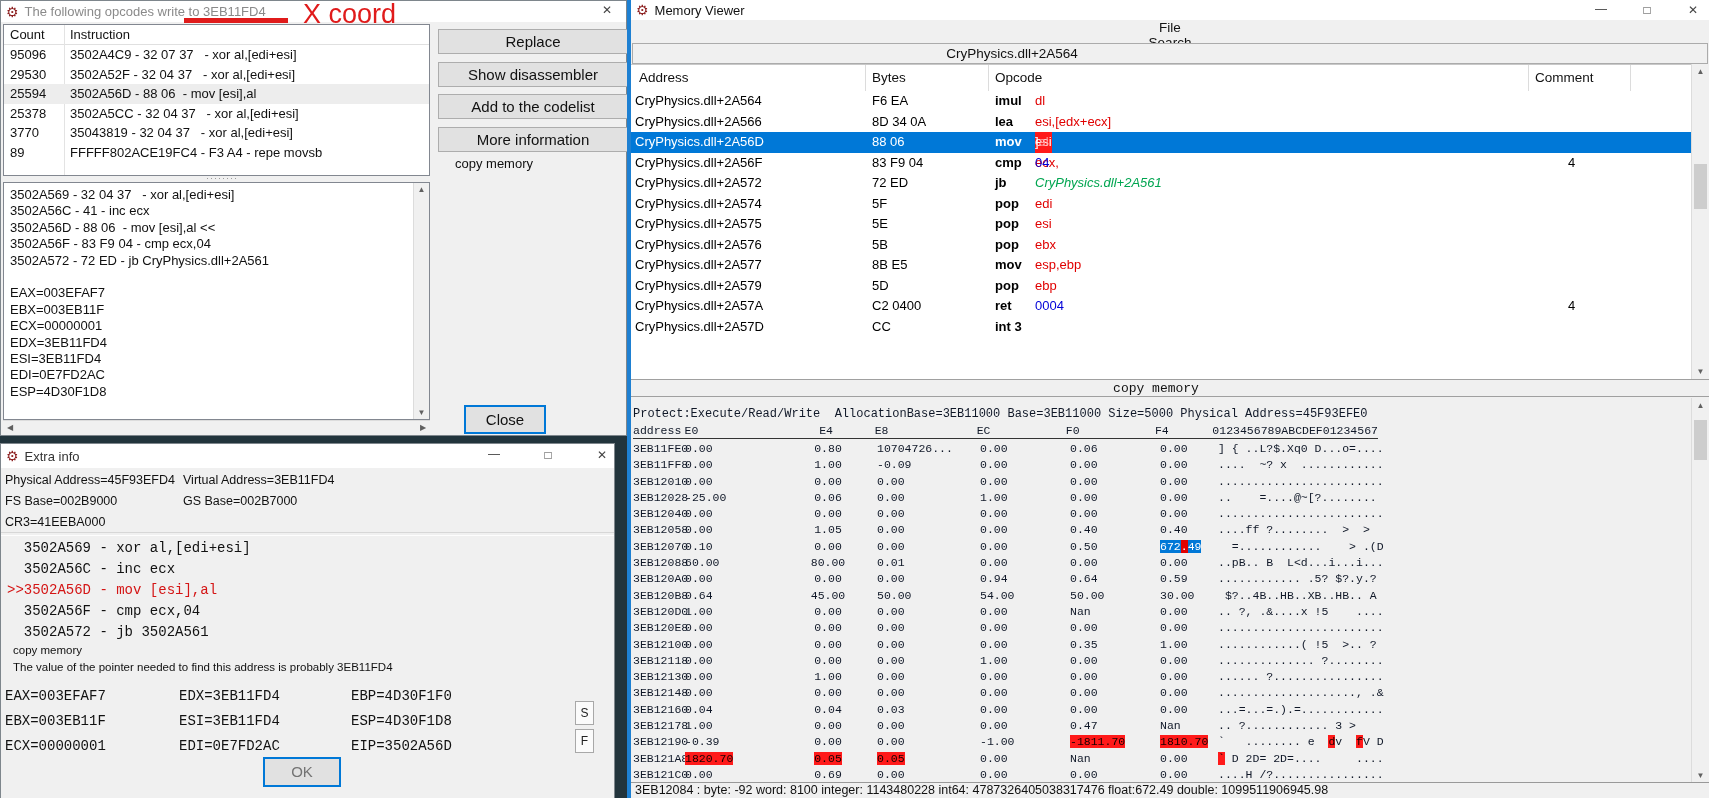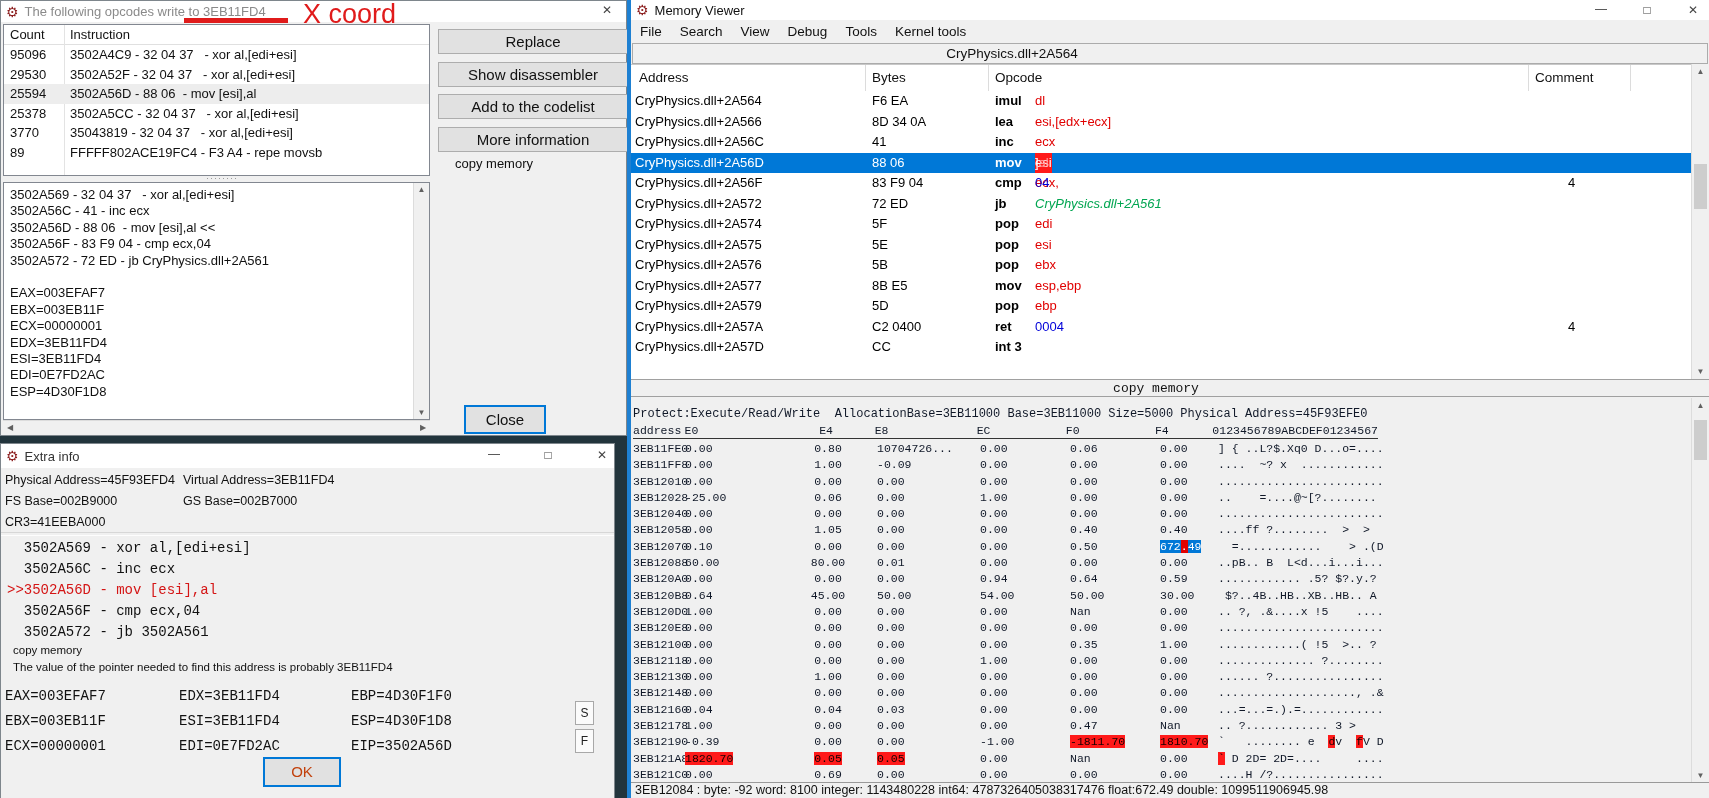--- a/index.html
+++ b/index.html
@@ -51,29 +51,29 @@
   #xi-div{position:absolute;left:0;right:0;top:88px;height:2px;border-top:1px solid #d7d7d7;border-bottom:1px solid #fdfdfd;}
   #xi-disasm{position:absolute;left:6px;top:94px;font-size:14px;line-height:21px;color:#111;}
   #xi-disasm .red{color:#d41515;}
   #xi-copymem{position:absolute;left:12px;top:200px;font-size:11.5px;color:#111;}
   #xi-hint{position:absolute;left:12px;top:217px;font-size:11.5px;color:#111;}
   #xi-regs{position:absolute;left:4px;top:240px;font-size:14px;color:#111;}
   #xi-regs .rrow{position:relative;height:25px;line-height:25px;}
   #xi-regs .rrow span{position:absolute;white-space:pre;}
   #xi-regs .c0{left:0;} #xi-regs .c1{left:174px;} #xi-regs .c2{left:346px;}
   #xi-ok{position:absolute;left:262px;top:313px;width:78px;height:30px;background:#e1e1e1;border:2px solid var(--accent);
-         box-sizing:border-box;text-align:center;line-height:26px;font-size:15px;color:#c2410c;}
+         box-sizing:border-box;text-align:center;line-height:26px;font-size:15px;color:#737373;}
   .sf-btn{position:absolute;left:574px;width:19px;height:24px;background:#fbfbfb;border:1px solid #a8a8a8;
           box-sizing:border-box;text-align:center;line-height:22px;font-size:12px;color:#222;}
 
   
   #win-mv{left:627px;top:0;width:1082px;height:798px;border:none;border-left:4px solid var(--mv_border_blue);}
   #win-mv .titlebar{height:20px;}
   #mv-title{color:#111;font-size:13px;}
-  #mv-menu{position:absolute;left:0;top:20px;right:0;height:22px;background:#f0f0f0;display:flex;align-items:center;font-size:13.5px;color:#111;}
+  #mv-menu{position:absolute;left:0;top:20px;right:0;height:22px;background:#f0f0f0;display:flex;align-items:center;font-size:13.5px;color:#111;flex-direction:column;}
   #mv-menu .mitem{padding:0 9px;}
   #mv-addrbar{position:absolute;left:1px;top:43px;right:1px;height:21px;background:#f0f0f0;border:1px solid #ababab;box-sizing:border-box;}
   #mv-addrbar .txt{position:absolute;left:379px;top:2px;transform:translateX(-50%);font-size:13.5px;color:#111;white-space:nowrap;}
   #mv-dhead{position:absolute;left:0;top:64px;right:17px;height:27px;background:#fff;border-top:1px solid #c8c8c8;border-bottom:1px solid #d5d5d5;font-size:13.5px;color:#111;}
   #mv-dhead span{position:absolute;top:5px;}
   #mv-dhead .sep,.dsep{position:absolute;top:0;bottom:0;width:1px;background:#dcdcdc;}
   #mv-drows{position:absolute;left:0;top:91px;right:17px;height:288px;background:#fff;overflow:hidden;}
   .mv-row{position:relative;height:20.5px;line-height:20.5px;font-size:13px;color:#000;}
   .mv-row.sel{background:var(--accent);color:#fff;}
   .mv-row span{position:absolute;white-space:pre;}
@@ -114,21 +114,21 @@
 
   <div id="op-list">
     <div class="hdr">
       <span style="left:6px">Count</span>
       <span style="left:66px">Instruction</span>
     </div>
     <div class="colline"></div>
     <div id="opcode-rows">
         <div class="op-row">
           <span class="count">95096</span>
-          <span class="instr">3502A4C9 - 32 04 37   - xor al,[edi+esi]</span>
+          <span class="instr">3502A4C9 - 32 07 37   - xor al,[edi+esi]</span>
         </div>
         <div class="op-row">
           <span class="count">29530</span>
           <span class="instr">3502A52F - 32 04 37   - xor al,[edi+esi]</span>
         </div>
         <div class="op-row sel">
           <span class="count">25594</span>
           <span class="instr">3502A56D - 88 06  - mov [esi],al</span>
         </div>
         <div class="op-row">
@@ -254,27 +254,20 @@
         <span class="bytes">F6 EA</span>
         <span class="mnem">imul</span>
         <span class="ops"><span class="seg-r">dl</span></span>
         <span class="cmt"></span>
       </div>
       <div class="mv-row">
         <span class="addr">CryPhysics.dll+2A566</span>
         <span class="bytes">8D 34 0A</span>
         <span class="mnem">lea</span>
         <span class="ops"><span class="seg-r">esi,[edx+ecx]</span></span>
-        <span class="cmt"></span>
-      </div>
-      <div class="mv-row">
-        <span class="addr">CryPhysics.dll+2A56C</span>
-        <span class="bytes">41</span>
-        <span class="mnem">inc</span>
-        <span class="ops"><span class="seg-r">ecx</span></span>
         <span class="cmt"></span>
       </div>
       <div class="mv-row sel">
         <span class="addr">CryPhysics.dll+2A56D</span>
         <span class="bytes">88 06</span>
         <span class="mnem">mov</span>
         <span class="ops"><span class="seg-w">[</span><span class="seg-w seg-bg">esi</span><span class="seg-w">]</span><span class="seg-r">,al</span></span>
         <span class="cmt"></span>
       </div>
       <div class="mv-row">

